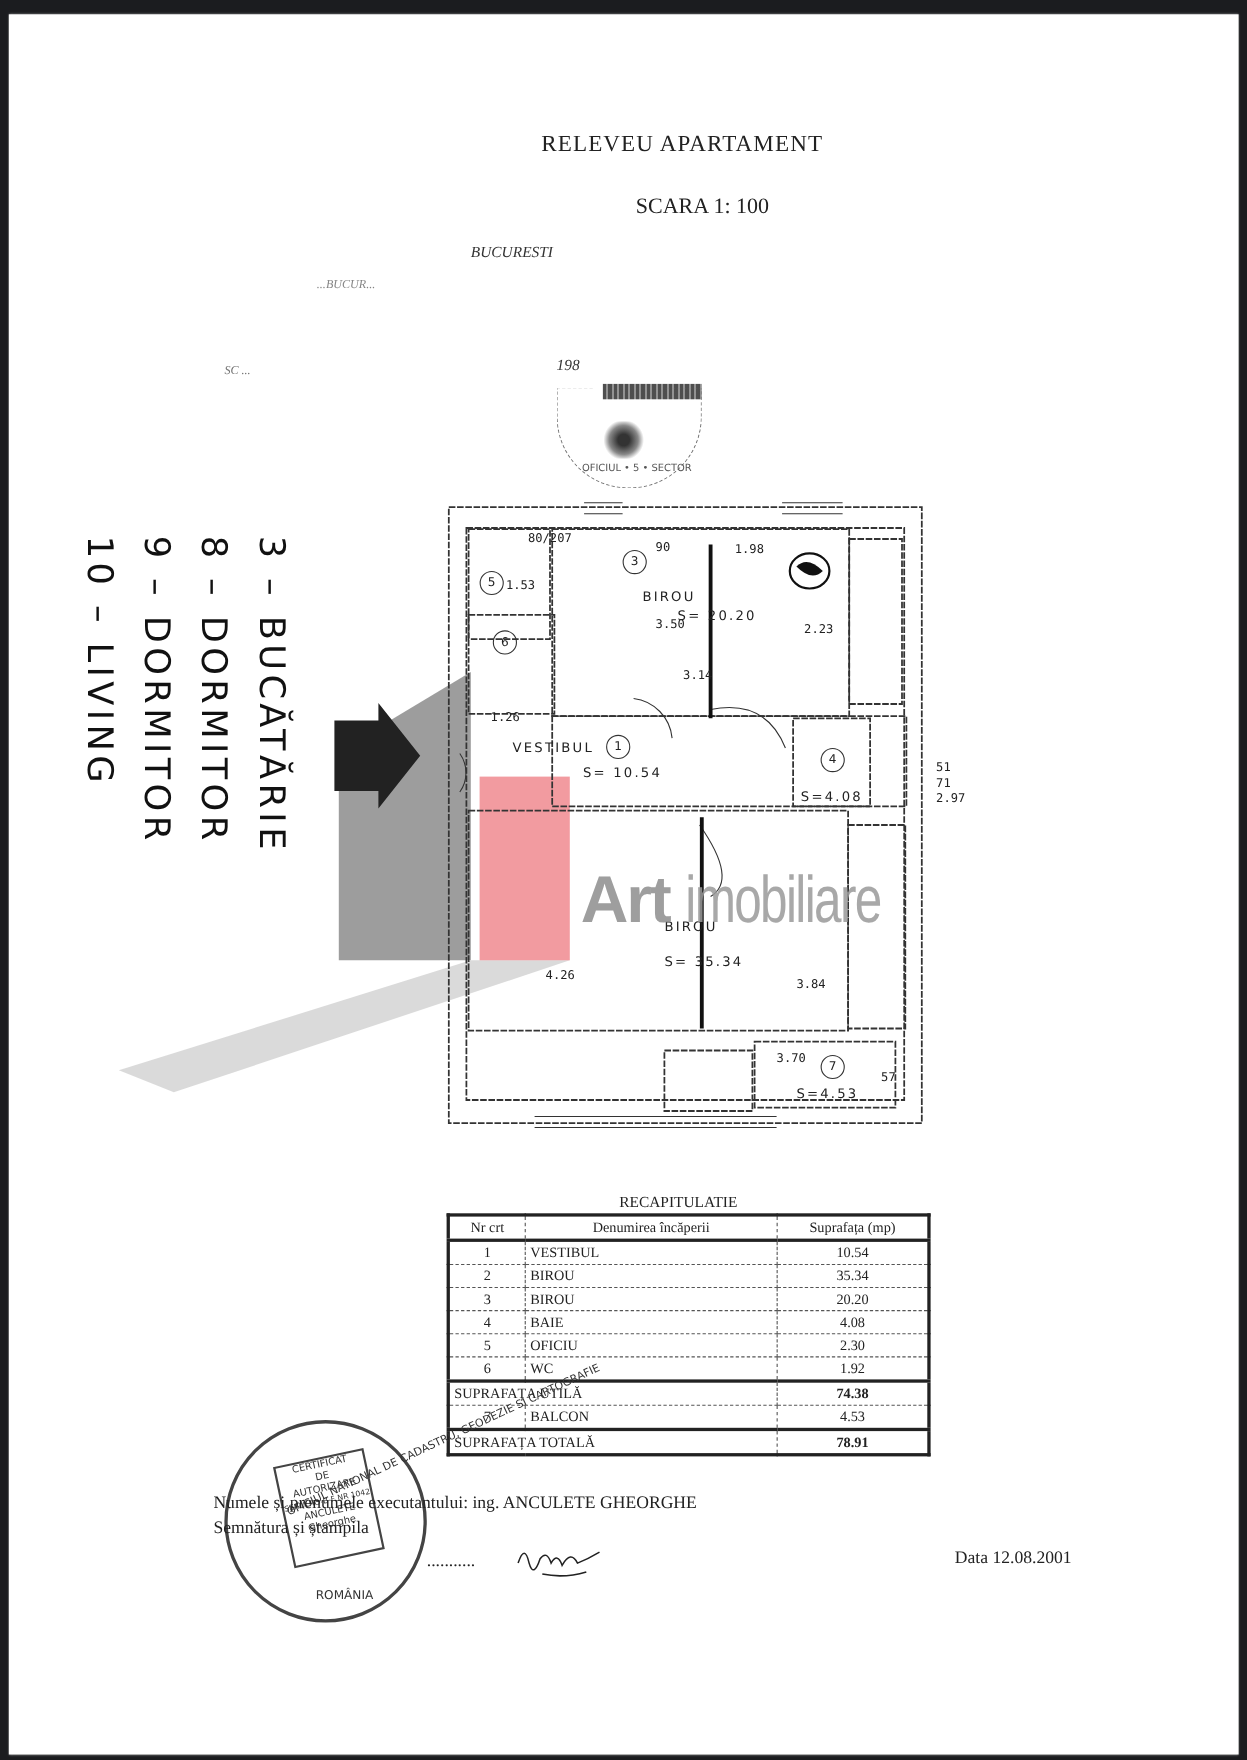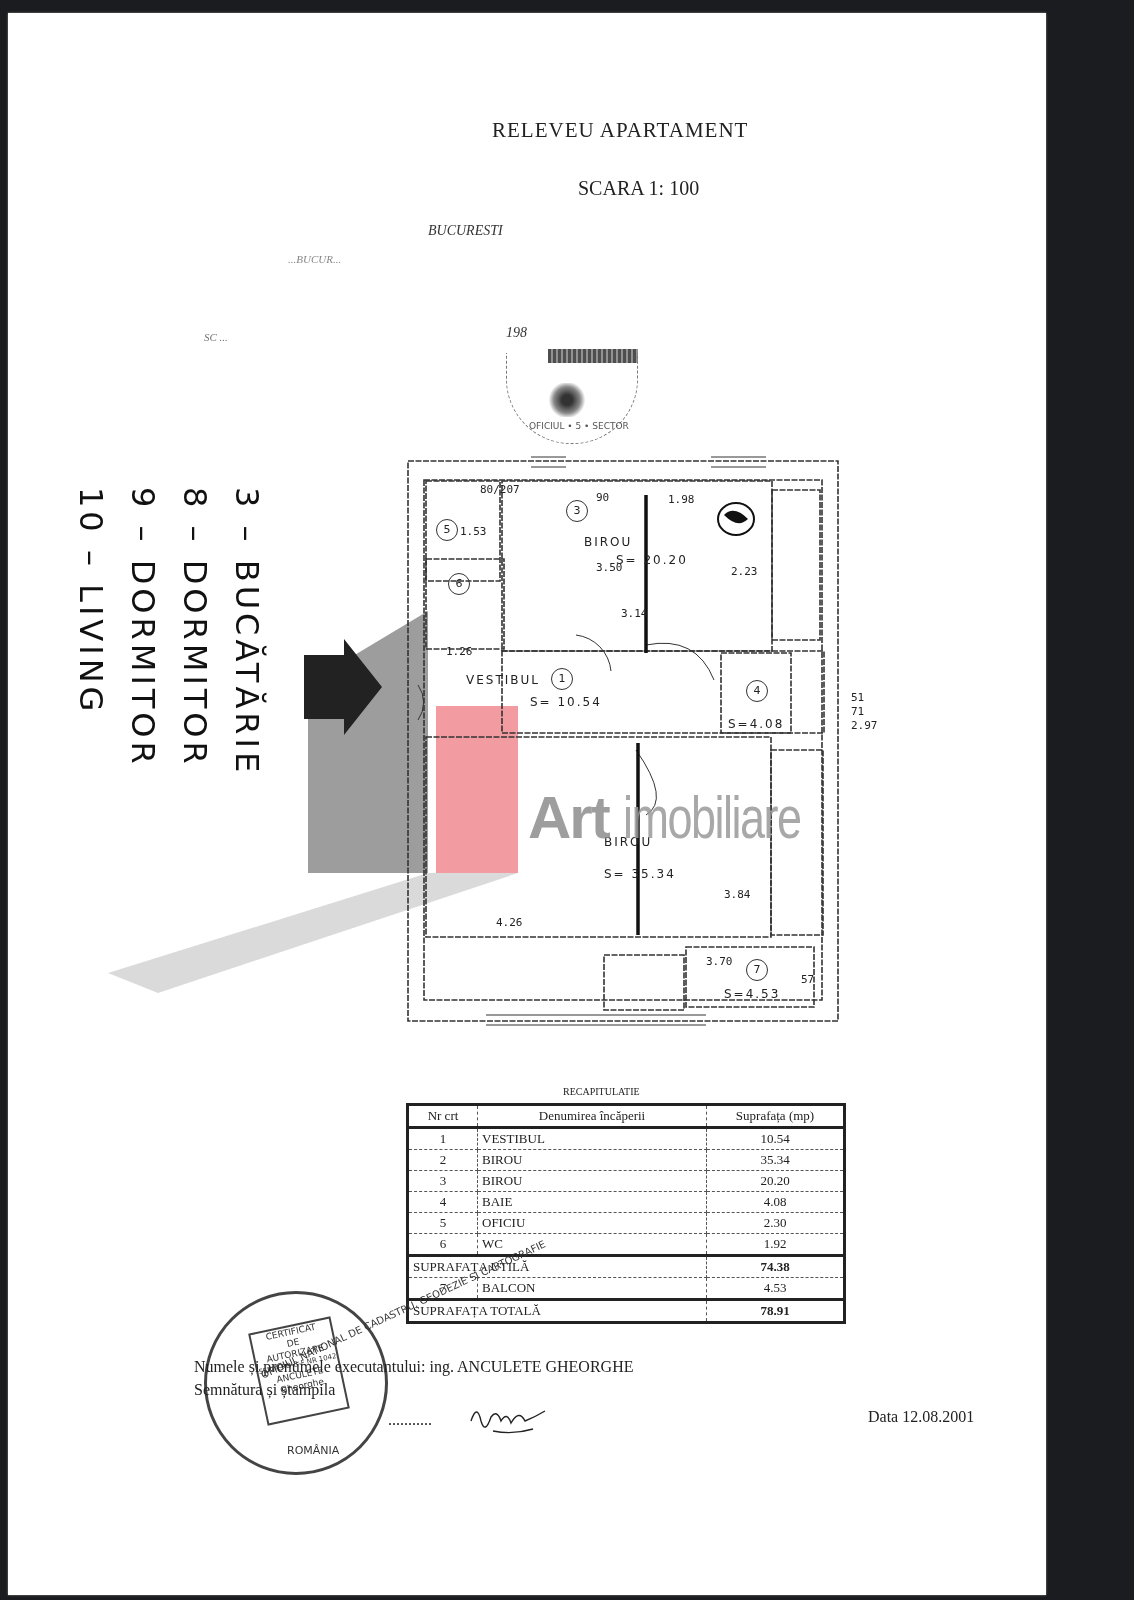--- a/index.html
+++ b/index.html
@@ -1,27 +1,27 @@
 <!DOCTYPE html>
 <html><head>
 <meta charset="utf-8">
 <style>
   html,body{margin:0;padding:0;}
   body{width:1134px;height:1600px;background:#1b1c1f;position:relative;overflow:hidden;font-family:"Liberation Serif",serif;}
-  .page{position:absolute;left:8px;top:13px;width:1038px;height:1582px;background:#fff;box-shadow:0 0 2px #888;}
+  .page{position:absolute;left:8px;top:13px;width:1118px;height:1582px;background:#fff;box-shadow:0 0 2px #888;}
   .abs{position:absolute;}
   .title{left:484px;top:105px;font-size:21px;letter-spacing:1px;color:#222;white-space:nowrap;}
   .scale{left:570px;top:164px;font-size:20px;color:#222;white-space:nowrap;}
   .faint{color:#333;font-size:14px;font-style:italic;white-space:nowrap;}
   .hand{font-family:"DejaVu Sans",sans-serif;color:#111;font-size:32px;white-space:nowrap;transform-origin:left top;transform:rotate(90deg);letter-spacing:4px;}
   .plan{left:398px;top:442px;width:445px;height:585px;}
   .lbl{position:absolute;font-family:"DejaVu Sans Mono",monospace;font-size:11px;color:#222;white-space:nowrap;}
   .lblb{position:absolute;font-family:"DejaVu Sans",sans-serif;font-size:12px;color:#222;letter-spacing:2px;white-space:nowrap;}
   .circ{position:absolute;width:20px;height:20px;border:1px solid #333;border-radius:50%;font-size:11px;font-family:"DejaVu Sans",sans-serif;text-align:center;line-height:20px;color:#222;}
-  .recap-title{left:555px;top:1073px;font-size:10px;color:#222;white-space:nowrap;text-align:right;}
+  .recap-title{left:555px;top:1073px;font-size:14px;color:#222;white-space:nowrap;text-align:right;}
   table.recap{position:absolute;left:398px;top:1090px;width:440px;border-collapse:collapse;font-size:13px;color:#222;border:3px solid #222;}
   table.recap td,table.recap th{border:1px dashed #555;padding:0 4px;height:20px;font-weight:normal;}
   table.recap th{border-bottom:3px solid #222;}
   table.recap td.c{text-align:center;}
   table.recap tr.sum td{border-top:3px solid #222;}
   table.recap tr.sum td.lab{font-weight:normal;}
   table.recap tr.sum td.val{font-weight:bold;text-align:center;}
   .footer-line{font-size:16px;color:#222;white-space:nowrap;}
   .stamp{left:196px;top:1278px;width:178px;height:178px;border:3px solid #444;border-radius:50%;}
   .stamp-inner{position:absolute;left:50px;top:30px;width:80px;height:90px;border:2px solid #444;transform:rotate(-12deg);font-size:9px;text-align:center;line-height:11px;color:#333;font-family:"DejaVu Sans",sans-serif;}
@@ -113,21 +113,21 @@
     <div class="circ" style="left:340px;top:504px;">7</div>
     <div class="lblb" style="left:318px;top:532px;">S=4.53</div>
 
     <div class="lbl" style="left:190px;top:36px;">90</div>
     <div class="lbl" style="left:262px;top:38px;">1.98</div>
     <div class="lbl" style="left:190px;top:106px;">3.50</div>
     <div class="lbl" style="left:325px;top:110px;">2.23</div>
     <div class="lbl" style="left:74px;top:28px;">80/207</div>
     <div class="lbl" style="left:40px;top:190px;">1.26</div>
     <div class="lbl" style="left:215px;top:152px;">3.14</div>
-    <div class="lbl" style="left:90px;top:425px;margin-top:36px;">4.26</div>
+    <div class="lbl" style="left:90px;top:425px;">4.26</div>
     <div class="lbl" style="left:318px;top:433px;">3.84</div>
     <div class="lbl" style="left:300px;top:500px;">3.70</div>
     <div class="lbl" style="left:395px;top:518px;">57</div>
     <div class="lbl" style="left:445px;top:236px;">51</div>
     <div class="lbl" style="left:445px;top:250px;">71</div>
     <div class="lbl" style="left:445px;top:264px;">2.97</div>
   </div>
 
   <div class="abs wm-text"><b>Art</b> <span class="thin">imobiliare</span></div>
 

